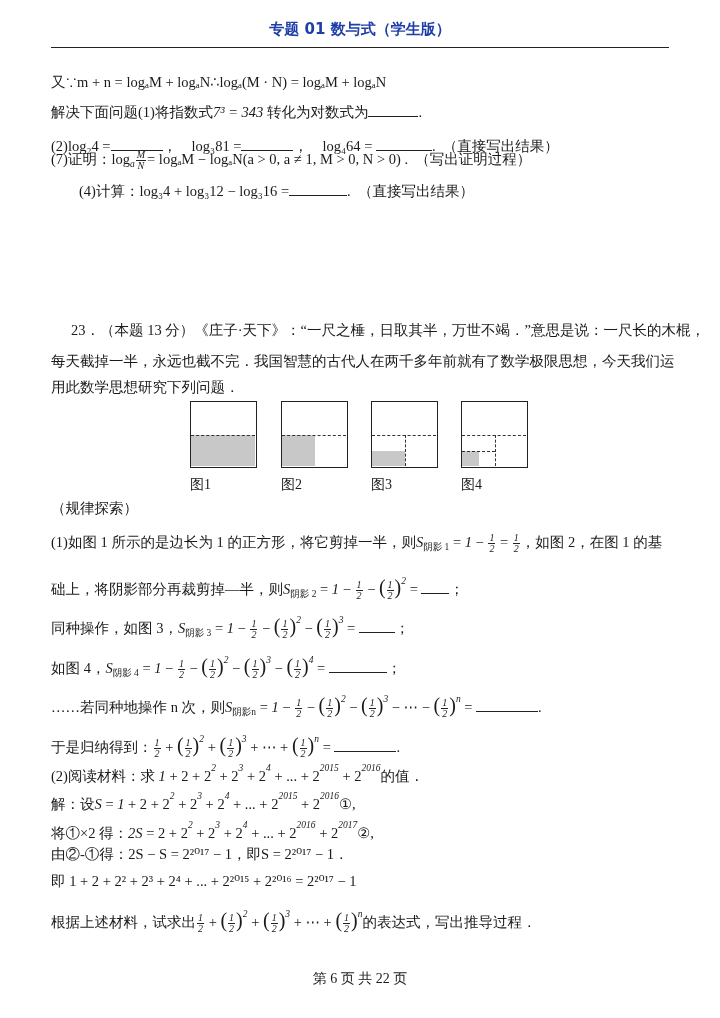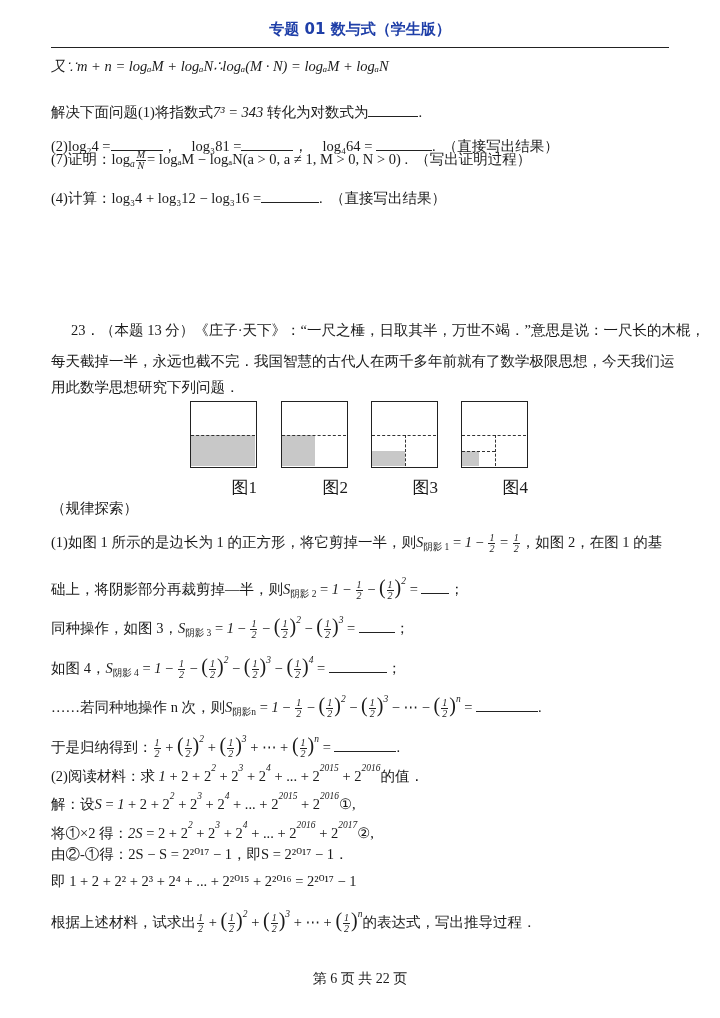--- a/index.html
+++ b/index.html
@@ -14,30 +14,30 @@
   .frac { display:inline-flex; flex-direction:column; vertical-align:middle; font-size:10px; line-height:10px;
           text-align:center; font-style:italic; margin:0 1px; }
   .frac .num { border-bottom:1px solid #222; padding:0 1px; }
   .paren { display:inline-flex; align-items:center; font-size:20px; font-style:normal; }
   sup { font-size:9.5px; font-style:italic; vertical-align:10px; }
   sub { font-size:9.5px; vertical-align:-3px; }
   .figure { position:absolute; top:401px; width:67px; height:67px; border:1.5px solid #222; box-sizing:border-box; background:#fff; }
   .shade { position:absolute; background:#c8c8c8; }
   .dash-h { position:absolute; border-top:1.5px dashed #333; height:0; }
   .dash-v { position:absolute; border-left:1.5px dashed #333; width:0; }
-  .fig-cap { position:absolute; top:476px; width:67px; text-align:right; font-size:17px; }
+  .fig-cap { position:absolute; top:476px; width:67px; text-align:left; font-size:14px; }
   .footer { position:absolute; top:970px; left:0; width:720px; text-align:center; font-size:14px; }
 </style>
 </head>
 <body>
 
 <div class="header-title">专题 01  数与式（学生版）</div>
 <div class="header-rule"></div>
 
-<div class="line" style="top:56px;font-style:italic;">
+<div class="line" style="top:72px;">
   <span>又∵m + n = logₐM + logₐN∴logₐ(M · N) = logₐM + logₐN</span>
 </div>
 
 <div class="line" style="top:87px;margin-top:15px;">
   <span>解决下面问题(1)将指数式</span><span class="m">7³ = 343</span><span> 转化为对数式为</span><span class="blank" style="width:50px;"></span>.
 </div>
 
 <div class="line" style="top:118px;margin-top:18px;">
   <span>(2)log₂4 =</span><span class="blank" style="width:52px;"></span>，&nbsp;&nbsp;&nbsp;
   <span>log₃81 =</span><span class="blank" style="width:52px;"></span>，&nbsp;&nbsp;&nbsp;
@@ -46,21 +46,21 @@
 </div>
 
 <div class="line" style="top:149px;">
   <span>(7)证明：</span>log<sub class="m">a</sub><span class="frac">
       <span class="num">M</span>
       <span>N</span>
     </span><span>= logₐM − logₐN(a &gt; 0, a ≠ 1, M &gt; 0, N &gt; 0)</span>&nbsp;.&nbsp;
   <span>（写出证明过程）</span>
 </div>
 
-<div class="line" style="top:188px;">
+<div class="line" style="top:181px;margin-left:28px;">
   <span>(4)计算：</span><span>log₃4 + log₃12 − log₃16 =</span><span class="blank" style="width:58px;"></span>.&nbsp;
   <span>（直接写出结果）</span>
 </div>
 
 <div class="line" style="top:320px;margin-left:20px;">23．（本题 13 分）《庄子·天下》：“一尺之棰，日取其半，万世不竭．”意思是说：一尺长的木棍，</div>
 <div class="line" style="top:351px;">每天截掉一半，永远也截不完．我国智慧的古代人在两千多年前就有了数学极限思想，今天我们运</div>
 <div class="line" style="top:377px;">用此数学思想研究下列问题．</div>
 
 <div class="figure" style="left:190px;">
   <div class="shade" style="left:0;top:33px;width:64px;height:31px;"></div>

